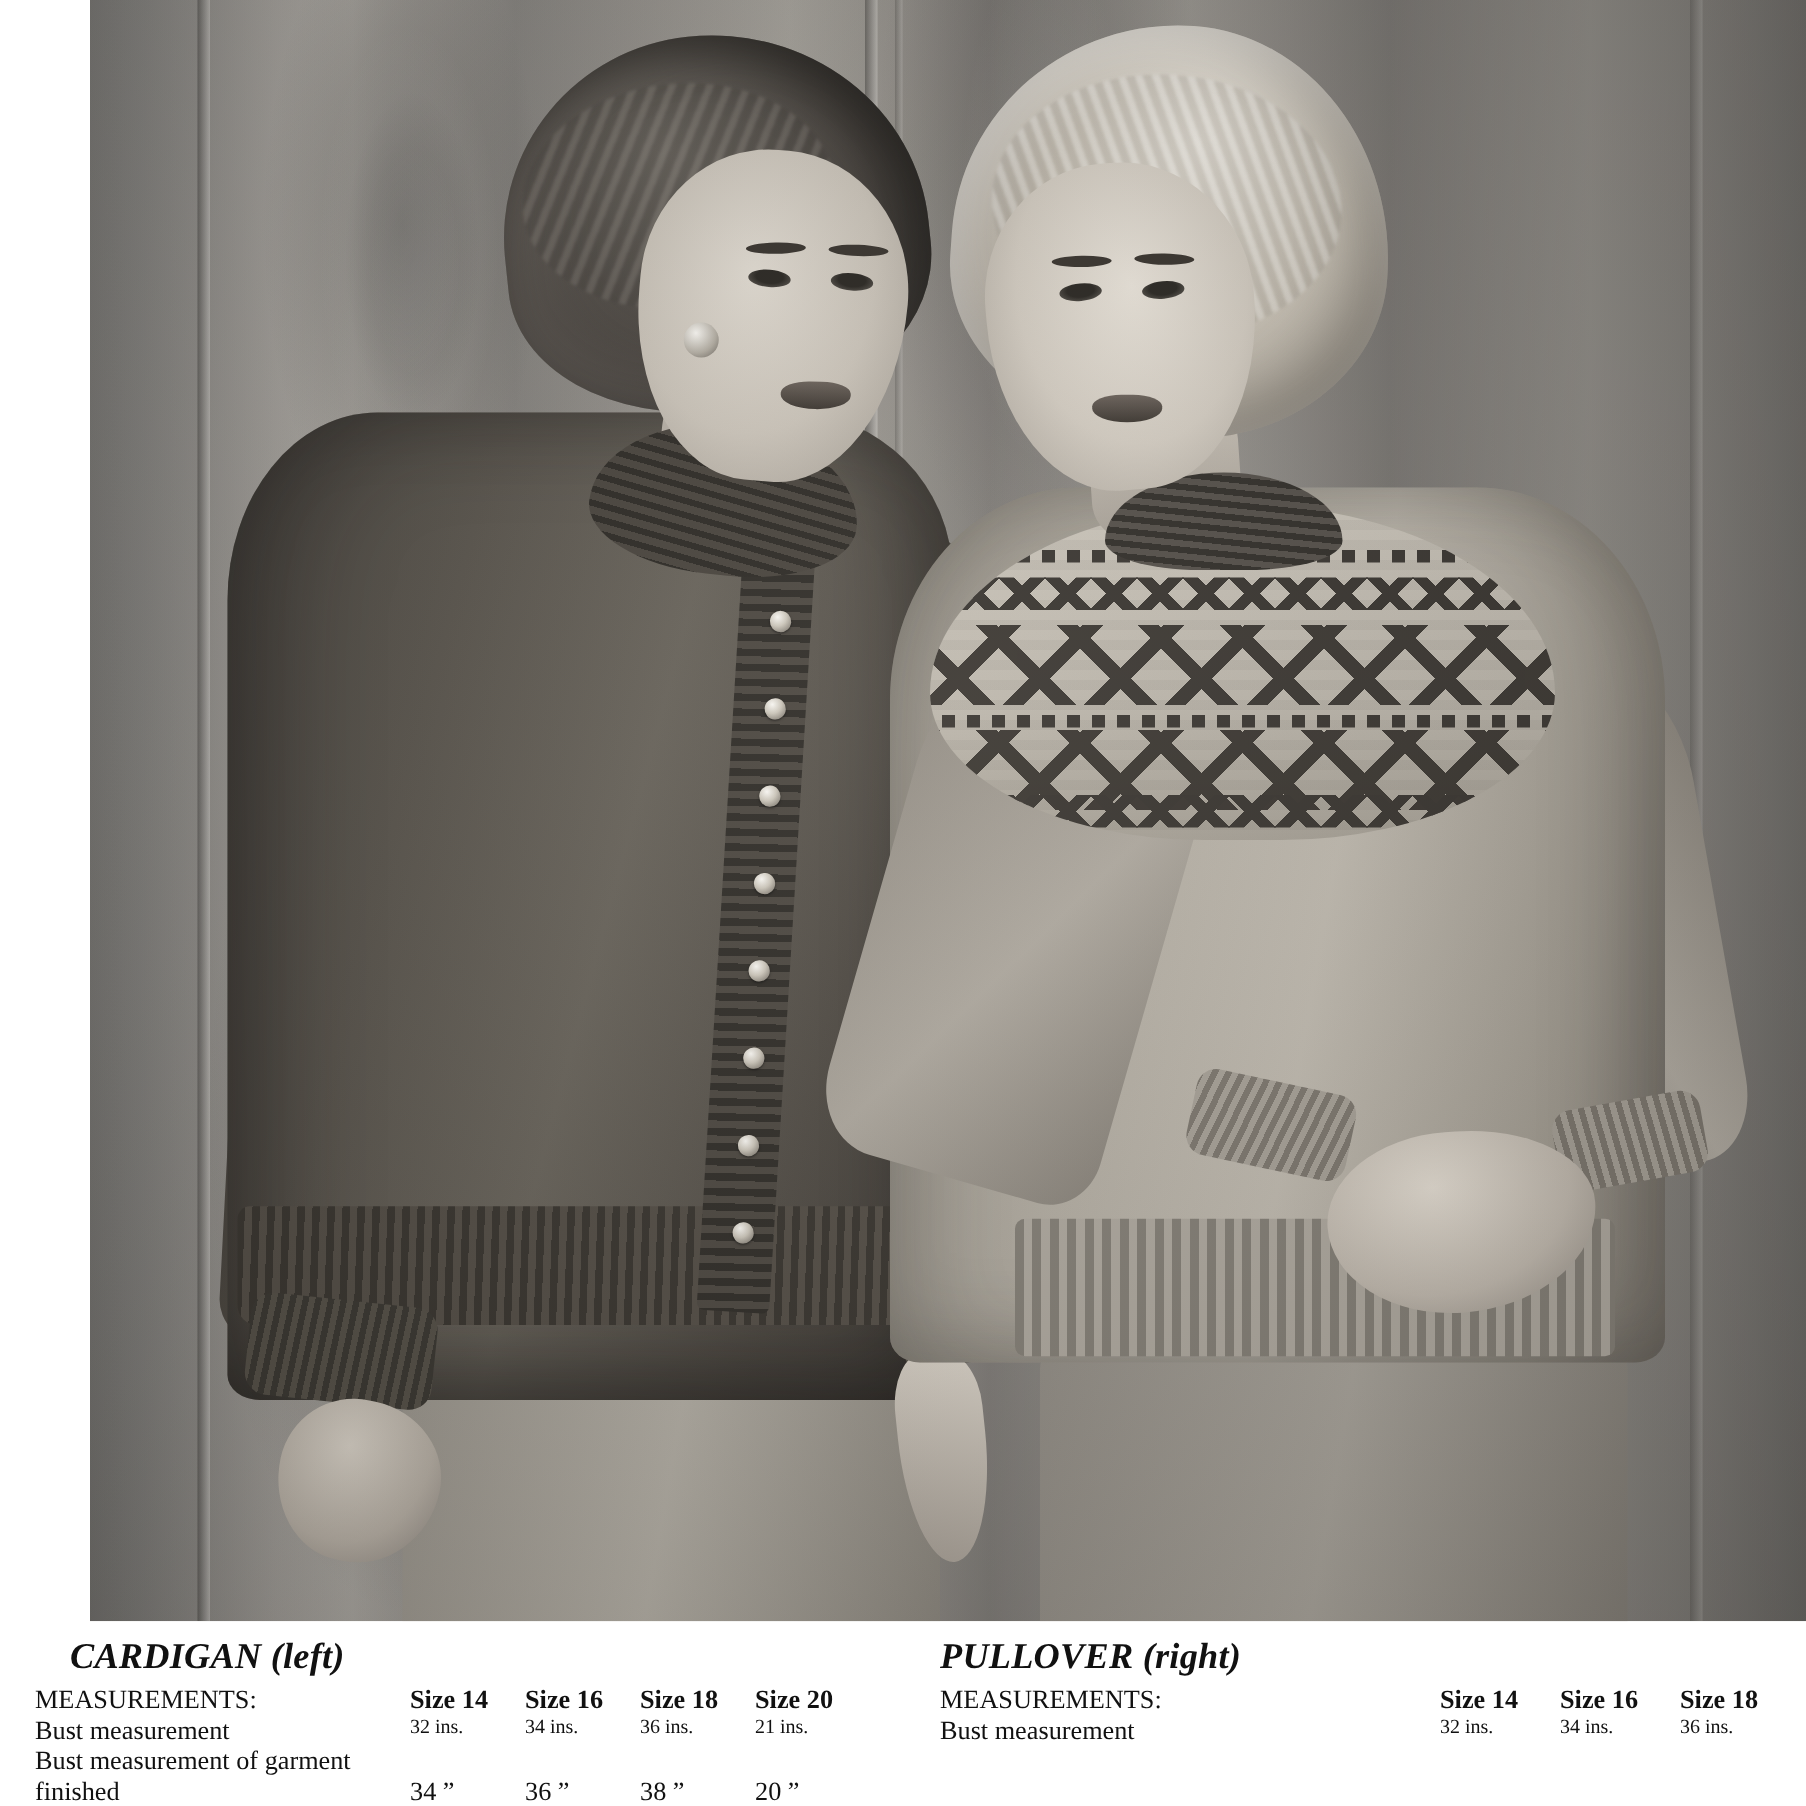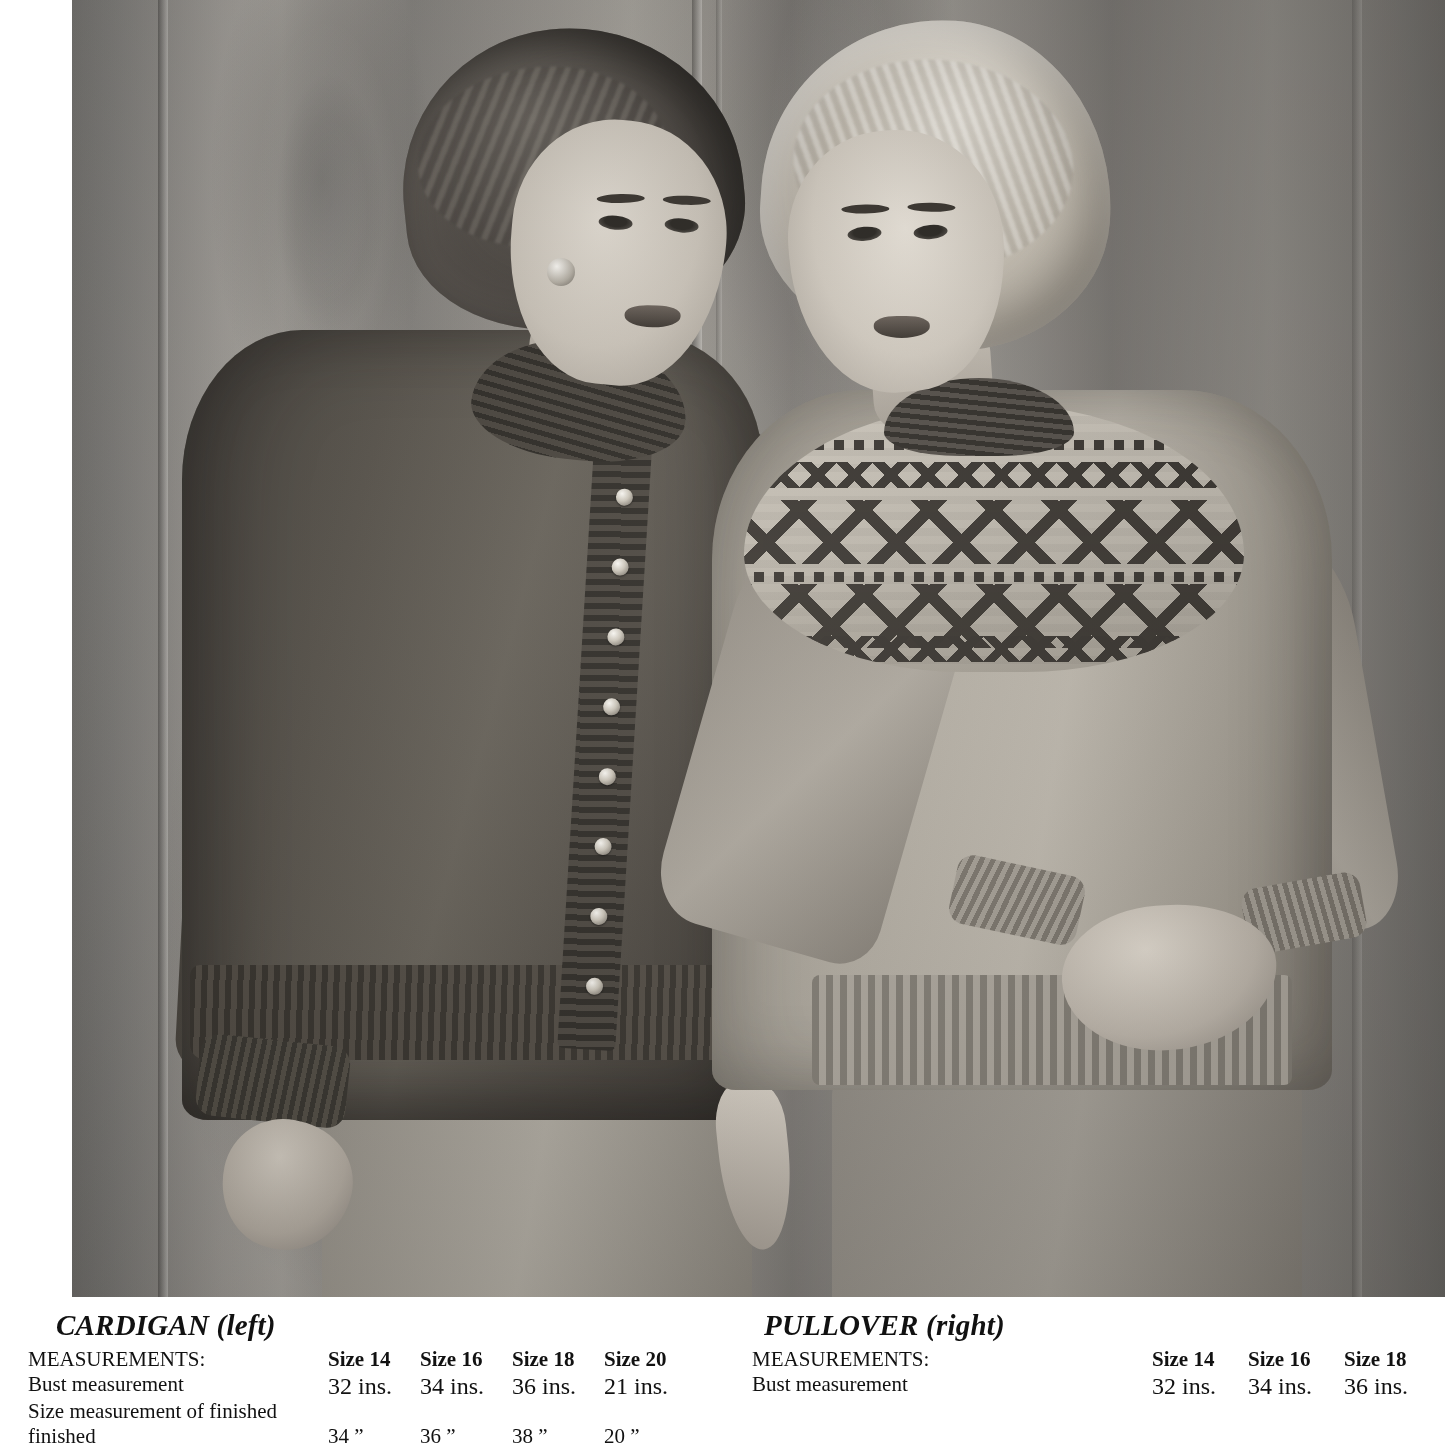--- a/index.html
+++ b/index.html
@@ -305,21 +305,21 @@
 
   .garment-title {
     font-family: "Liberation Serif", serif;
     font-style: italic;
     font-weight: bold;
     font-size: 29px;
     letter-spacing: .2px;
     color: #111;
     margin: 12px 0 6px 28px;
   }
-  .col-right .garment-title { margin-left: 12px; }
+  .col-right .garment-title { margin-left: 0; }
 
   table.meas {
     border-collapse: collapse;
     font-family: "Liberation Serif", serif;
     font-size: 21px;
     color: #111;
   }
   table.meas td {
     padding: 0 0 1px 0;
     vertical-align: top;
@@ -330,21 +330,21 @@
   td.sz  { font-weight: bold; }
   .num-cell { text-align: left; }
   .indent { padding-left: 34px; }
 
   
   .col-left td.c0 { width: 300px; }
   .col-left td.c1, .col-left td.c2, .col-left td.c3, .col-left td.c4 { width: 92px; }
   .col-right td.c0 { width: 400px; }
   .col-right td.c1, .col-right td.c2, .col-right td.c3 { width: 96px; }
 
-  .ins { font-size: 24px; margin-left: 40px; }
+  .ins { font-size: 16px; margin-left: 40px; }
 </style>
 </head>
 <body>
 
 <div class="photo">
   <div class="door"></div>
   <div class="groove g1"></div>
   <div class="groove g2"></div>
   <div class="groove g3"></div>
   <div class="groove g4"></div>
@@ -425,21 +425,21 @@
         <td class="c4 sz">Size 20</td>
       </tr>
       <tr>
         <td class="c0 lab">Bust measurement</td>
         <td class="c1 num-cell ins">32  ins.</td>
         <td class="c2 num-cell ins">34  ins.</td>
         <td class="c3 num-cell ins">36  ins.</td>
         <td class="c4 num-cell ins">21  ins.</td>
       </tr>
       <tr>
-        <td class="c0 lab">Size measurement of finished</td>
+        <td class="c0 lab">Bust measurement of garment</td>
         <td class="c1"></td>
         <td class="c2"></td>
         <td class="c3"></td>
         <td class="c4"></td>
       </tr>
       <tr>
         <td class="c0 lab indent">finished</td>
         <td class="c1 num-cell">34      ”</td>
         <td class="c2 num-cell">36      ”</td>
         <td class="c3 num-cell">38      ”</td>

